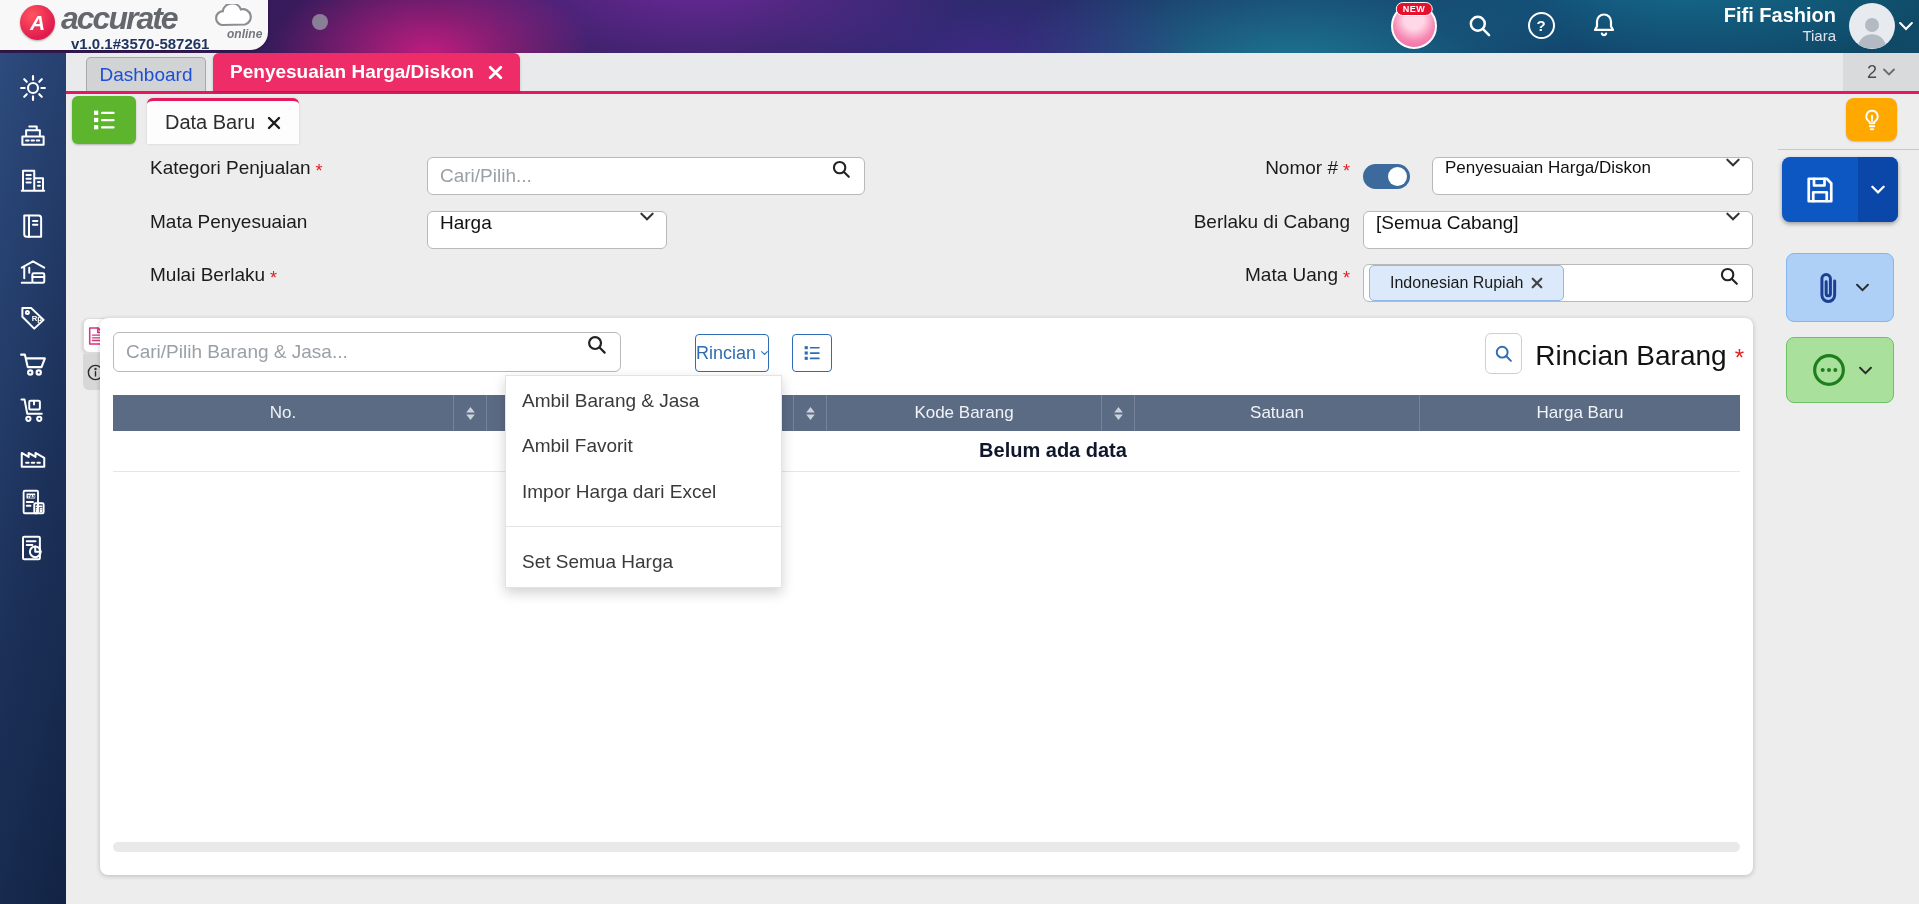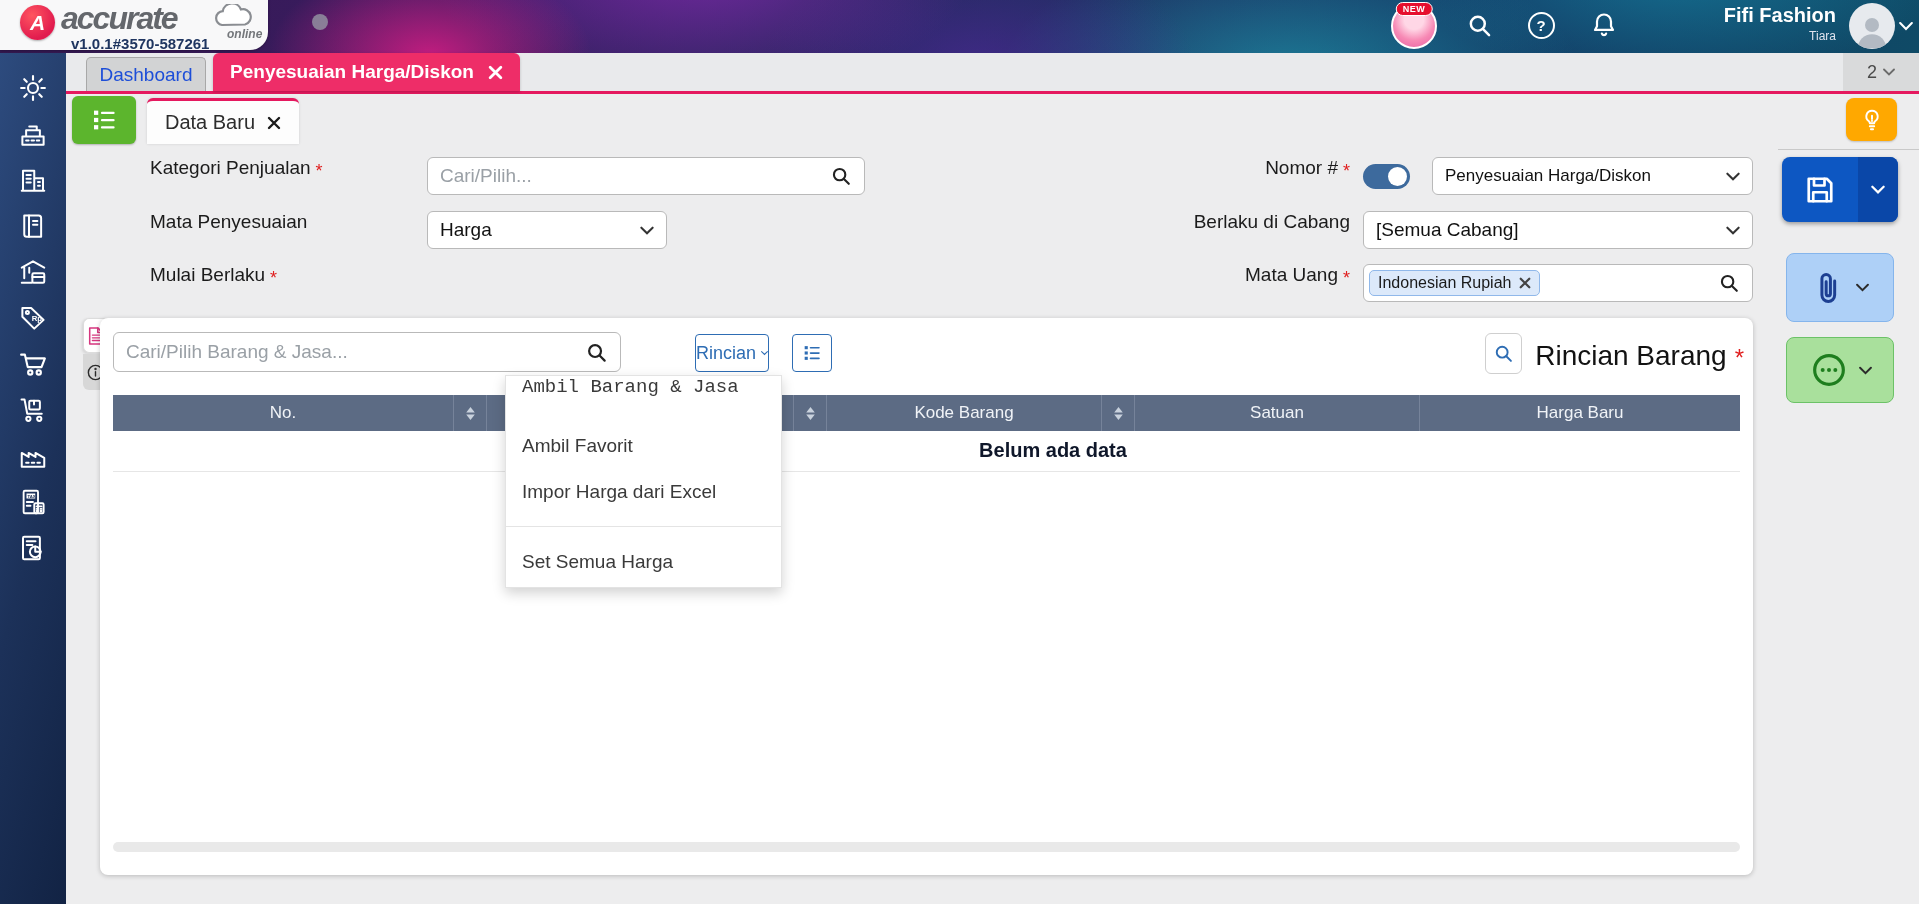--- a/index.html
+++ b/index.html
@@ -37,21 +37,21 @@
     border:2px solid #fff; }
   #new-badge { position:absolute; left:50%; transform:translateX(-50%); top:-3px;
     background:#e60f2e; color:#fff; font-size:9px; font-weight:bold; padding:1px 6px;
     border-radius:7px; border:1px solid #fff; letter-spacing:.5px; }
   .topbtn { position:absolute; top:9px; width:32px; height:32px; display:flex;
     align-items:center; justify-content:center; cursor:pointer; }
   #help-circle { width:27px; height:27px; border:2px solid #fff; border-radius:50%;
     color:#fff; font-size:15px; font-weight:bold; display:flex; align-items:center; justify-content:center; }
   #user-block { position:absolute; left:1660px; top:3px; width:176px; text-align:right; color:#fff; }
   #user-name { font-size:20px; font-weight:600; line-height:24px; }
-  #user-role { font-size:12px; color:#dfe3ee; line-height:18px; }
+  #user-role { font-size:15px; color:#dfe3ee; line-height:18px; }
   #user-avatar { position:absolute; left:1849px; top:3px; width:46px; height:46px; border-radius:50%;
     background:#e7eaee; display:flex; align-items:flex-end; justify-content:center; overflow:hidden; }
   #user-chevron { position:absolute; left:1899px; top:21px; }
 
   
   #tabstrip { position:absolute; left:66px; top:53px; width:1853px; height:41px;
     background:#e9eaec; border-bottom:3px solid #e5195f; }
   #tab-dashboard { position:absolute; left:20px; top:4px; width:120px; height:34px;
     background:#d2d3d4; border:1px solid #a8a8a8; border-bottom:none; border-radius:5px 5px 0 0;
     color:#1d4ed8; font-size:19px; display:flex; align-items:center; justify-content:center; cursor:pointer; }
@@ -81,32 +81,32 @@
   #bulb-btn { position:absolute; left:1780px; top:4px; width:51px; height:43px; background:#ffa800;
     border-radius:8px; display:flex; align-items:center; justify-content:center; cursor:pointer;
     box-shadow:0 1px 2px rgba(0,0,0,.2); }
   #right-divider { position:absolute; left:1712px; top:55px; width:141px; height:1px; background:#c9c9c9; }
 
   .flabel { position:absolute; font-size:19px; color:#1b1b1b; height:38px; display:flex;
     align-items:flex-start; gap:5px; }
   .req { color:#e02020; font-size:18px; margin-top:4px; }
   .rlabel { justify-content:flex-end; }
   .field { position:absolute; height:38px; background:#fff; border:1px solid #b9b9b9;
-    border-radius:6px; display:flex; align-items:center; font-size:19px; color:#111;
+    border-radius:6px; display:flex; font-size:19px; color:#111;
     padding:0 12px; cursor:pointer;gap:48px; }
   .field input { border:none; outline:none; flex:1; font-size:19px; color:#111; min-width:0;
     font-family:"Liberation Sans",sans-serif; background:transparent; }
   .field input::placeholder { color:#9aa0a6; }
   .field .grow { flex:1; }
   #toggle-nomor { position:absolute; left:1297px; top:70px; width:47px; height:25px;
     background:#3d6a9d; border-radius:13px; cursor:pointer; }
   #toggle-nomor::after { content:""; position:absolute; right:3px; top:3px; width:19px; height:19px;
     background:#fff; border-radius:50%; }
   #chip-currency { background:#dce9fa; border:1px solid #90b8ea; border-radius:5px;
-    padding:3px 8px; font-size:16px; color:#1a1a1a; display:flex; align-items:center; gap:8px; }
+    padding:3px 20px; font-size:16px; color:#1a1a1a; display:flex; align-items:center; gap:8px; }
 
   
   #card { position:absolute; left:34px; top:224px; width:1653px; height:557px; background:#fff;
     border-radius:8px; box-shadow:0 1px 5px rgba(0,0,0,.22); }
   .sidetab { position:absolute; width:25px; display:flex; align-items:center; justify-content:center;
     cursor:pointer; }
   #sidetab-doc { left:17px; top:224px; height:35px; background:#fff; border:1px solid #dcdcdc;
     border-right:none; border-radius:6px 0 0 6px; box-shadow:-1px 1px 3px rgba(0,0,0,.12); }
   #sidetab-info { left:17px; top:260px; height:36px; background:#d7d7d7; border-radius:0 0 0 6px; }
 
@@ -459,21 +459,21 @@
       <div class="th" style="flex:1;">Harga Baru</div>
     </div>
 
     <div id="empty-row">
       <div id="empty-text">Belum ada data</div>
     </div>
 
     <div id="hscroll"></div>
 
     <div id="rincian-menu">
-      <div class="menu-item" style="top:0;font-family:Liberation Mono, monospace;">Ambil Barang &amp; Jasa</div>
+      <div class="menu-item" style="top:14px;">Ambil Barang &amp; Jasa</div>
       <div class="menu-item" style="top:59px;">Ambil Favorit</div>
       <div class="menu-item" style="top:105px;">Impor Harga dari Excel</div>
       <div id="menu-divider"></div>
       <div class="menu-item" style="top:175px;">Set Semua Harga</div>
     </div>
   </div>
 
   <div id="save-btn">
     <div id="save-main">
       <svg width="36" height="36" viewBox="0 0 24 24" fill="none" stroke="#fff" stroke-width="1.8" stroke-linecap="round" stroke-linejoin="round">

